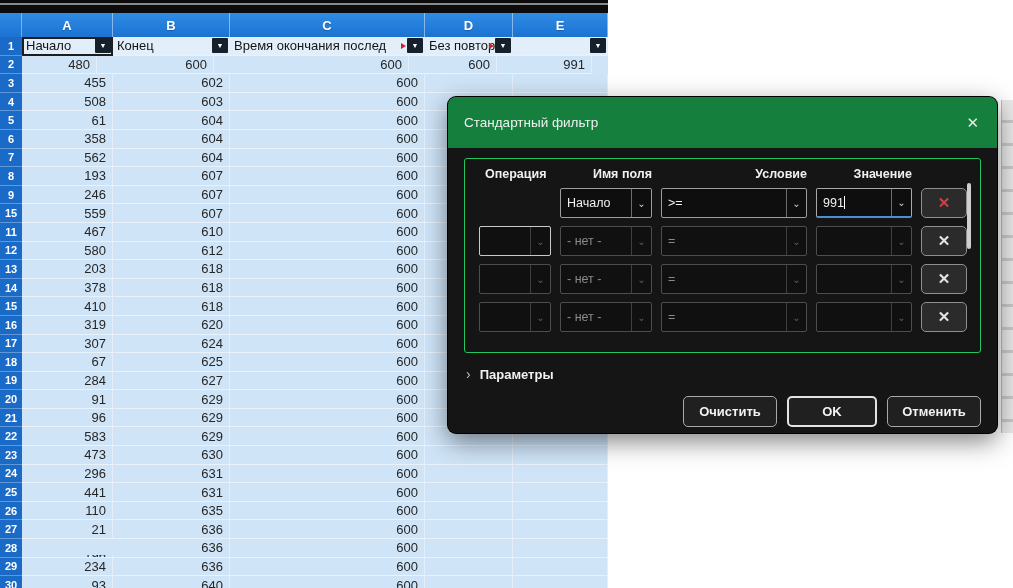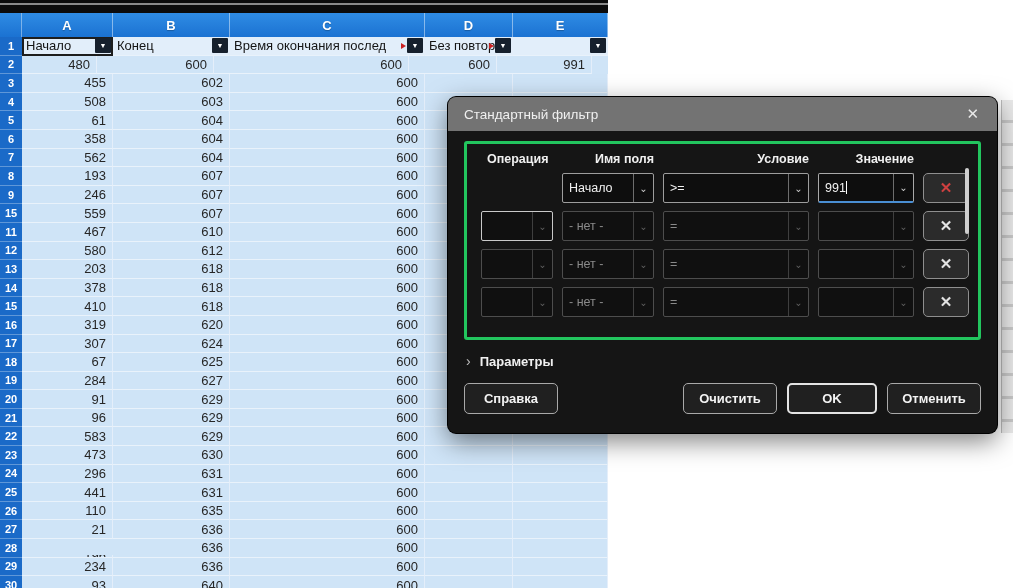--- a/index.html
+++ b/index.html
@@ -29,27 +29,27 @@
          border-left:5px solid #cc2222; border-top:3px solid transparent; border-bottom:3px solid transparent; }
 
   
   .right-strip { position:absolute; left:1001px; top:100px; width:12px; height:333px;
                  background:repeating-linear-gradient(#e9e9e9 0 20px, #c9c9c9 20px 23px);
                  border-left:1px solid #bdbdbd; }
 
   
   .dialog { position:absolute; left:448px; top:97px; width:549px; height:336px; background:#151515;
             border-radius:8px; box-shadow:0 8px 26px rgba(0,0,0,.5), 0 0 0 1px #000; color:#f0f0f0; }
-  .titlebar { height:34px; background:#737373; border-radius:8px 8px 0 0; display:flex; align-items:center;
+  .titlebar { height:51px; background:#15803d; border-radius:8px 8px 0 0; display:flex; align-items:center;
               padding:0 14px 0 16px; font-size:13.5px; }
   .titlebar .t { flex:1; }
   .titlebar .close { font-size:15px; color:#e9e9e9; cursor:default; padding:0 4px; }
   .dlg-body { padding:10px 16px 12px 16px; }
   .section-title { font-weight:bold; font-size:13px; margin:2px 0 8px 0; }
-  .groupbox { position:relative; border:3px solid #22c55e; border-radius:3px; padding:8px 26px 12px 14px; }
+  .groupbox { position:relative; border:1px solid #22c55e; border-radius:3px; padding:8px 26px 12px 14px; }
   .cond-headers { display:grid; grid-template-columns:72px 92px 146px 96px 46px; column-gap:9px;
                   font-size:12.5px; font-weight:bold; margin-bottom:7px; }
   .cond-headers span { text-align:right; }
   .cond-headers span:first-child { text-align:left; padding-left:6px; }
   .cond-row { display:grid; grid-template-columns:72px 92px 146px 96px 46px; column-gap:9px; margin-bottom:8px; height:30px; }
   .combo { display:flex; align-items:center; background:#0e0e0e; border:1px solid #9d9d9d; border-radius:2px;
            font-size:12.5px; color:#f2f2f2; overflow:hidden; }
   .combo .txt { flex:1; padding:0 6px; white-space:nowrap; overflow:hidden; }
   .combo .chev { width:20px; align-self:stretch; border-left:1px solid #6d6d6d; display:flex; align-items:center;
                  justify-content:center; font-size:10px; color:#cfcfcf; }
@@ -448,21 +448,20 @@
               </div>
             </div>
           </div>
         <div class="vscroll"></div>
       </div>
       <div class="params-row">
         <span class="disc">›</span>
         <span>Параметры</span>
       </div>
       <div class="footer">
-        <button class="btn">Справка</button>
         <span class="spacer"></span>
         <button class="btn">Очистить</button>
         <button class="btn ok">OK</button>
         <button class="btn">Отменить</button>
       </div>
     </div>
   </div>
 
 </div>
 

